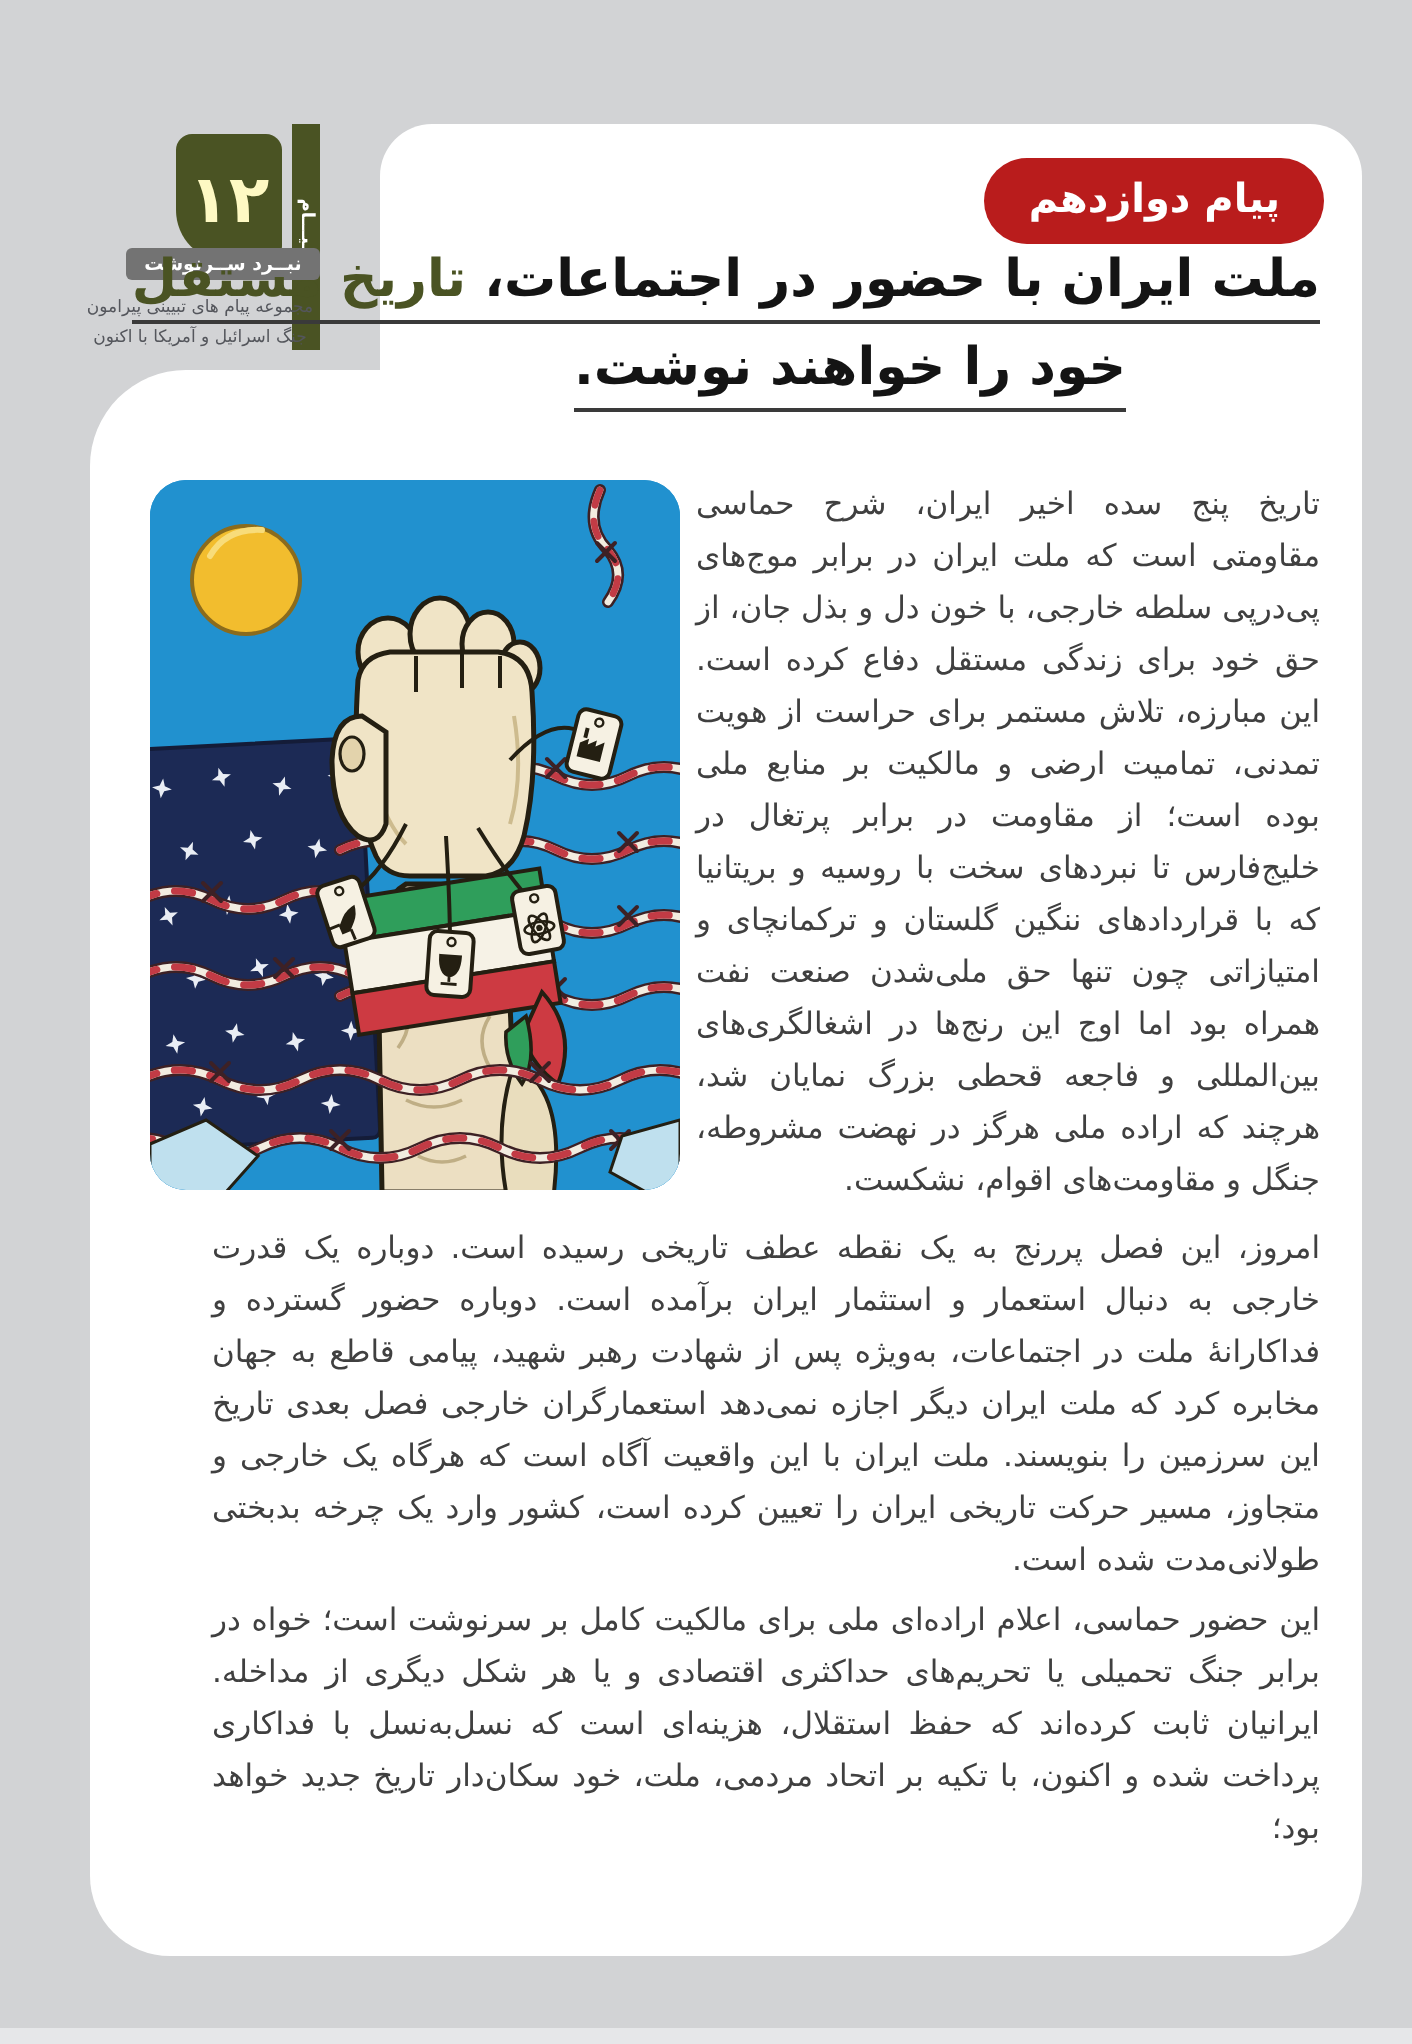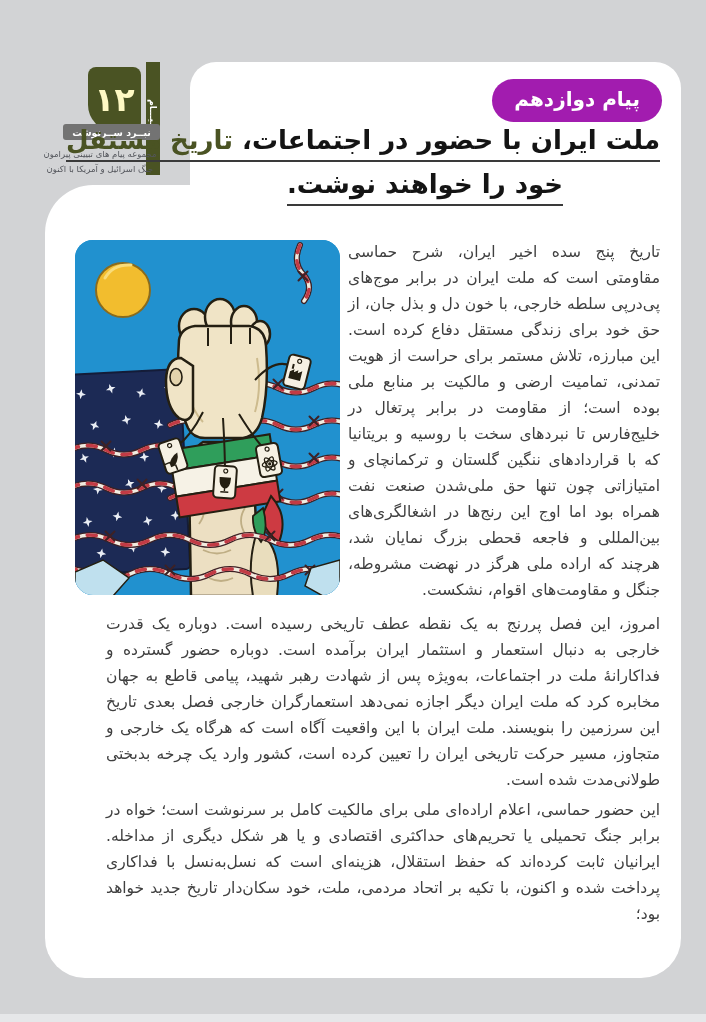--- a/index.html
+++ b/index.html
@@ -45,21 +45,21 @@
     display:flex;align-items:center;justify-content:center;white-space:nowrap;
   }
   .series-desc{
     position:absolute;left:40px;top:147px;width:120px;
     direction:rtl;text-align:center;color:#54565c;
     font-size:8.5px;line-height:1.75;white-space:nowrap;
   }
   
   .badge{
     position:absolute;top:79px;right:44px;
-    background:#a21caf;color:#fff;border-radius:22px;
+    background:#b91c1c;color:#fff;border-radius:22px;
     padding:8px 22px 11px;font-size:20px;font-weight:bold;
     direction:rtl;white-space:nowrap;
   }
   .title{
     position:absolute;top:127px;right:46px;width:470px;
     direction:rtl;text-align:center;color:#141414;
     font-size:26px;font-weight:bold;line-height:1;
   }
   .title .title-line{
     display:inline-block;white-space:nowrap;

